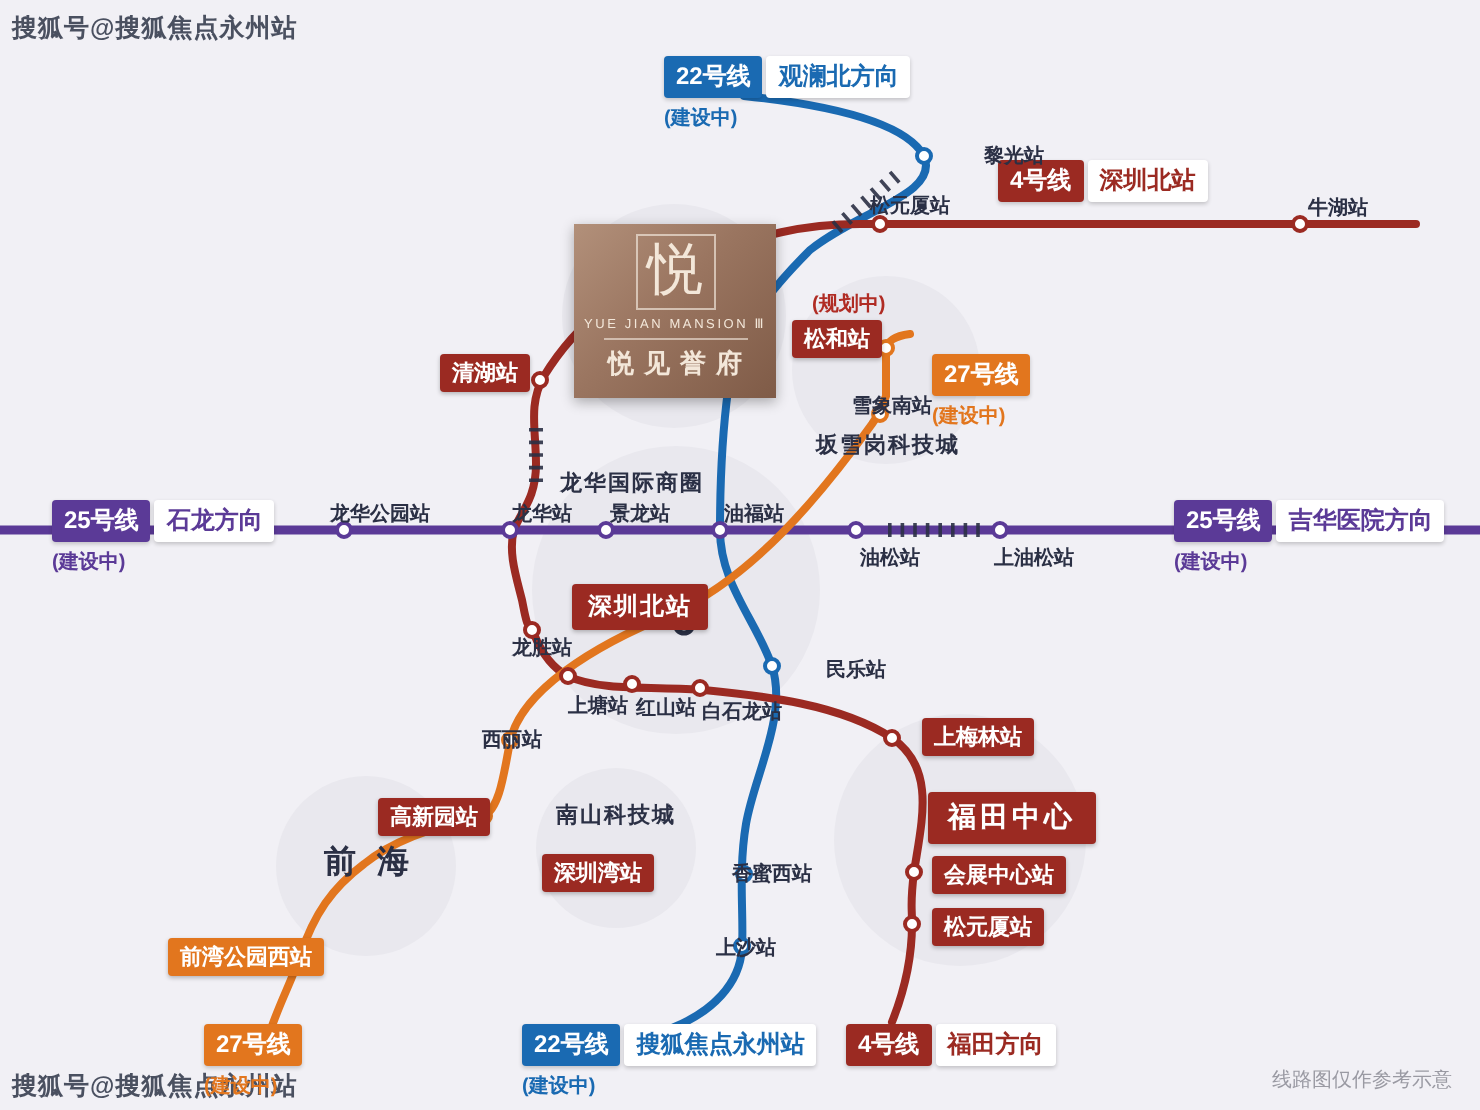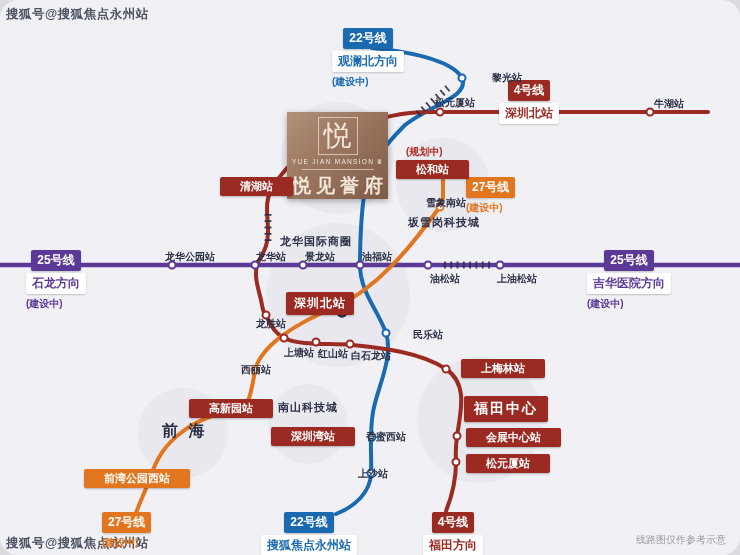--- a/index.html
+++ b/index.html
@@ -1,47 +1,46 @@
 <!DOCTYPE html>
 <html><head>
 <meta charset="utf-8">
 <style>
   html,body{margin:0;padding:0;background:#dcdce0;}
   #stage{
     position:relative;width:740px;height:555px;overflow:hidden;
     background:#f1f0f5;
     font-family:"Liberation Sans","DejaVu Sans",sans-serif;
-    border-radius:18px;
   }
   #stage svg{position:absolute;left:0;top:0;}
   .abs{position:absolute;white-space:nowrap;}
   .st{font-size:10px;font-weight:bold;color:#2b3045;padding-left:18px;}
   .badge{background:#9b2a22;color:#fff;font-size:11px;font-weight:bold;
-         padding:2px 20px;border-radius:2px;box-shadow:0 1px 2px rgba(0,0,0,.25);}
+         padding:2px 6px;border-radius:2px;box-shadow:0 1px 2px rgba(0,0,0,.25);}
   .badge.orange{background:#e2761e;}
   .badge.mid{font-size:12px;padding:3px 8px;letter-spacing:1px;}
   .badge.big{font-size:14px;padding:4px 10px;letter-spacing:2px;margin-left:12px;}
   .area{font-size:11px;font-weight:bold;color:#2b3045;letter-spacing:1px;}
   .area.qianhai{font-size:16px;letter-spacing:3px;}
-  .terminal .chips{display:flex;gap:2px;align-items:center;flex-direction:column;}
+  .terminal .chips{display:flex;gap:2px;align-items:center;}
   .chip{font-size:12px;font-weight:bold;padding:2px 6px;border-radius:2px;color:#fff;
         box-shadow:0 1px 2px rgba(0,0,0,.2);}
   .chip.dir{background:#fff;}
   .status{font-size:10px;font-weight:bold;margin-top:3px;}
   .planned{font-size:10px;font-weight:bold;color:#b02c24;}
   .watermark{font-size:12.5px;font-weight:bold;color:#2e3547;opacity:.85;letter-spacing:.5px;}
   .footnote{font-size:10px;color:#9a9aa3;}
   .logo{left:287px;top:112px;width:101px;height:87px;text-align:center;color:#f3e7d9;
         background:linear-gradient(135deg,#b2907a 0%,#9a7560 45%,#7f5b47 100%);
         box-shadow:0 2px 6px rgba(0,0,0,.3);}
   .logo .mono{font-family:"Liberation Serif","DejaVu Serif",serif;font-size:28px;line-height:36px;
               width:38px;height:36px;margin:5px auto 0;border:1px solid rgba(245,235,225,.65);}
   .logo .en{font-size:6.5px;letter-spacing:1.3px;margin-top:3px;}
   .logo .sep{width:72px;height:1px;background:rgba(245,235,225,.6);margin:3px auto;}
-  .logo .cn{font-size:19px;font-weight:bold;letter-spacing:5px;text-indent:5px;}
+  .logo .cn{font-size:13px;font-weight:bold;letter-spacing:5px;text-indent:5px;}
 </style>
 </head>
 <body>
 
 <div id="stage">
 
   <svg width="740" height="555" viewBox="0 0 740 555">
     <g fill="#e9e8ee">
       <circle cx="337" cy="158" r="56"></circle>
       <circle cx="443" cy="185" r="47"></circle>

